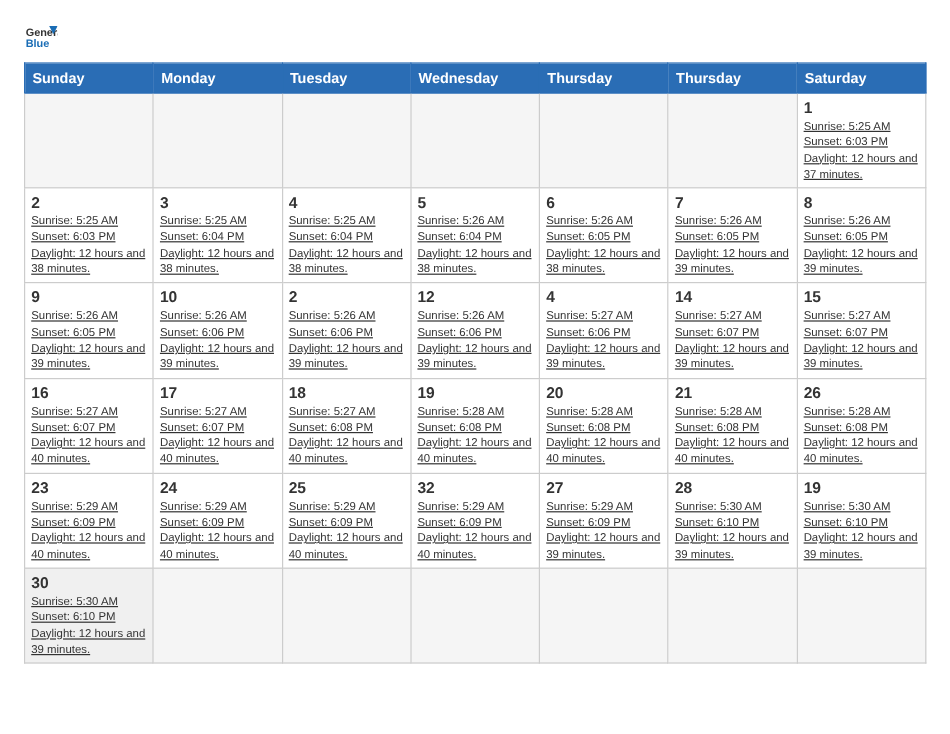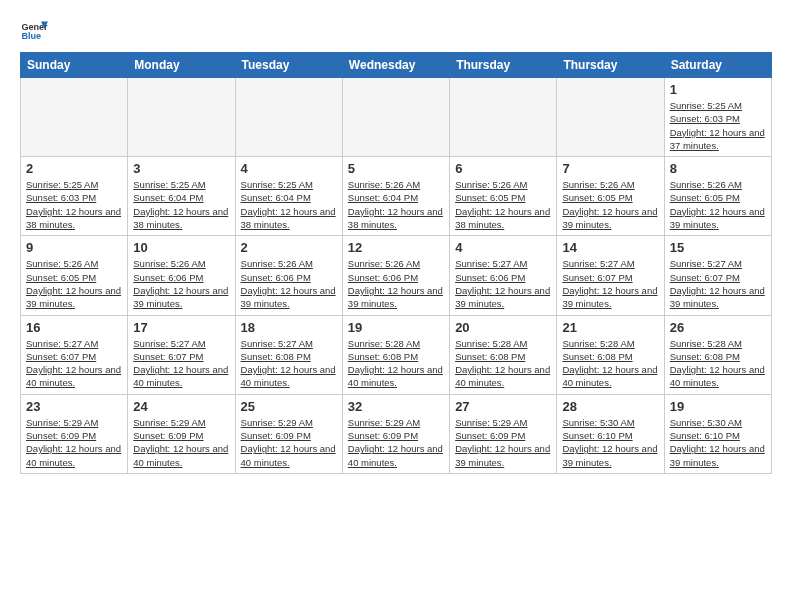--- a/index.html
+++ b/index.html
@@ -293,14 +293,28 @@
 Sunset: 6:10 PM
 Daylight: 12 hours and 39 minutes.</div>
         </td>
         <td>
           <div class="day-number">19</div>
           <div class="day-info" style="white-space: pre-line;">Sunrise: 5:30 AM
 Sunset: 6:10 PM
 Daylight: 12 hours and 39 minutes.</div>
         </td>
       </tr>
+      <tr class="last-row">
+        <td>
+          <div class="day-number">30</div>
+          <div class="day-info" style="white-space: pre-line;">Sunrise: 5:30 AM
+Sunset: 6:10 PM
+Daylight: 12 hours and 39 minutes.</div>
+        </td>
+        <td class="empty"></td>
+        <td class="empty"></td>
+        <td class="empty"></td>
+        <td class="empty"></td>
+        <td class="empty"></td>
+        <td class="empty"></td>
+      </tr>
     </tbody>
 </table>
 
 </body></html>

